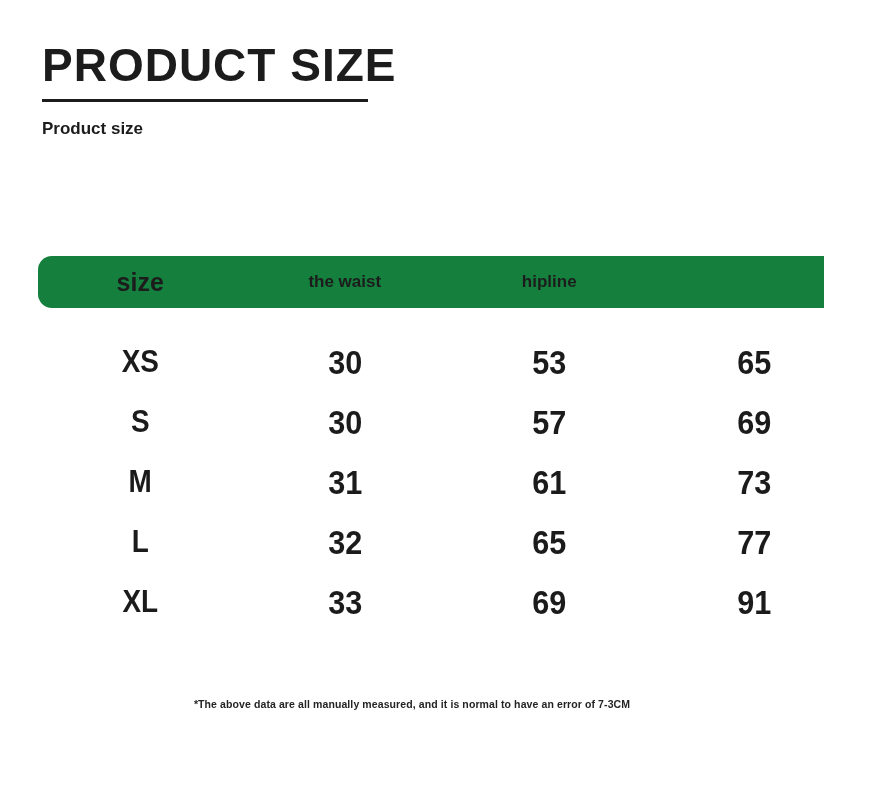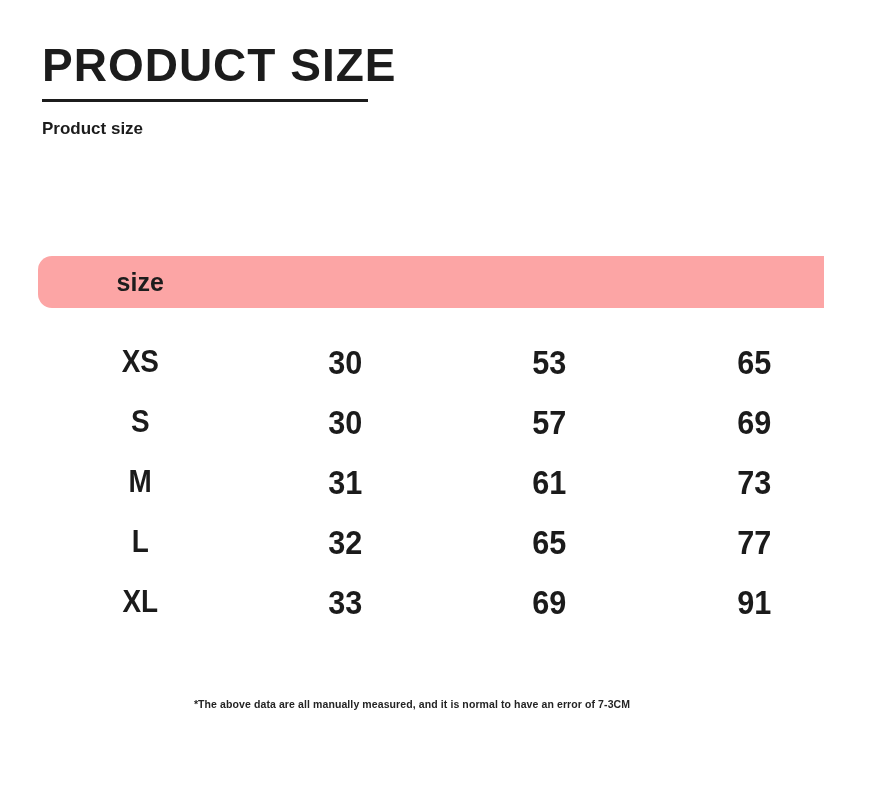--- a/index.html
+++ b/index.html
@@ -53,21 +53,21 @@
     position: absolute;
     left: 38px;
     top: 256px;
     width: 818px;
   }
   .size-table .thead {
     display: grid;
     grid-template-columns: repeat(4, 1fr);
     align-items: center;
     height: 52px;
-    background: #fca5a5;
+    background: #15803d;
     border-radius: 14px;
   }
   .size-table .th {
     text-align: center;
     font-size: 17px;
     font-weight: 600;
     color: #1c1c1c;
   }
   .size-table .th.th-size {
     font-size: 25px;
@@ -114,20 +114,22 @@
 <div class="canvas">
 
   <div class="page-title">PRODUCT SIZE</div>
   <div class="title-underline"></div>
   <div class="page-subtitle">Product size</div>
 
   <div class="size-table">
 
     <div class="thead">
       <div class="th th-size">size</div>
+      <div class="th">the waist</div>
+      <div class="th">hipline</div>
     </div>
 
     <div class="tbody">
 
       <div class="tr">
         <div class="td td-size">XS</div>
         <div class="td">30</div>
         <div class="td">53</div>
         <div class="td">65</div>
       </div>

